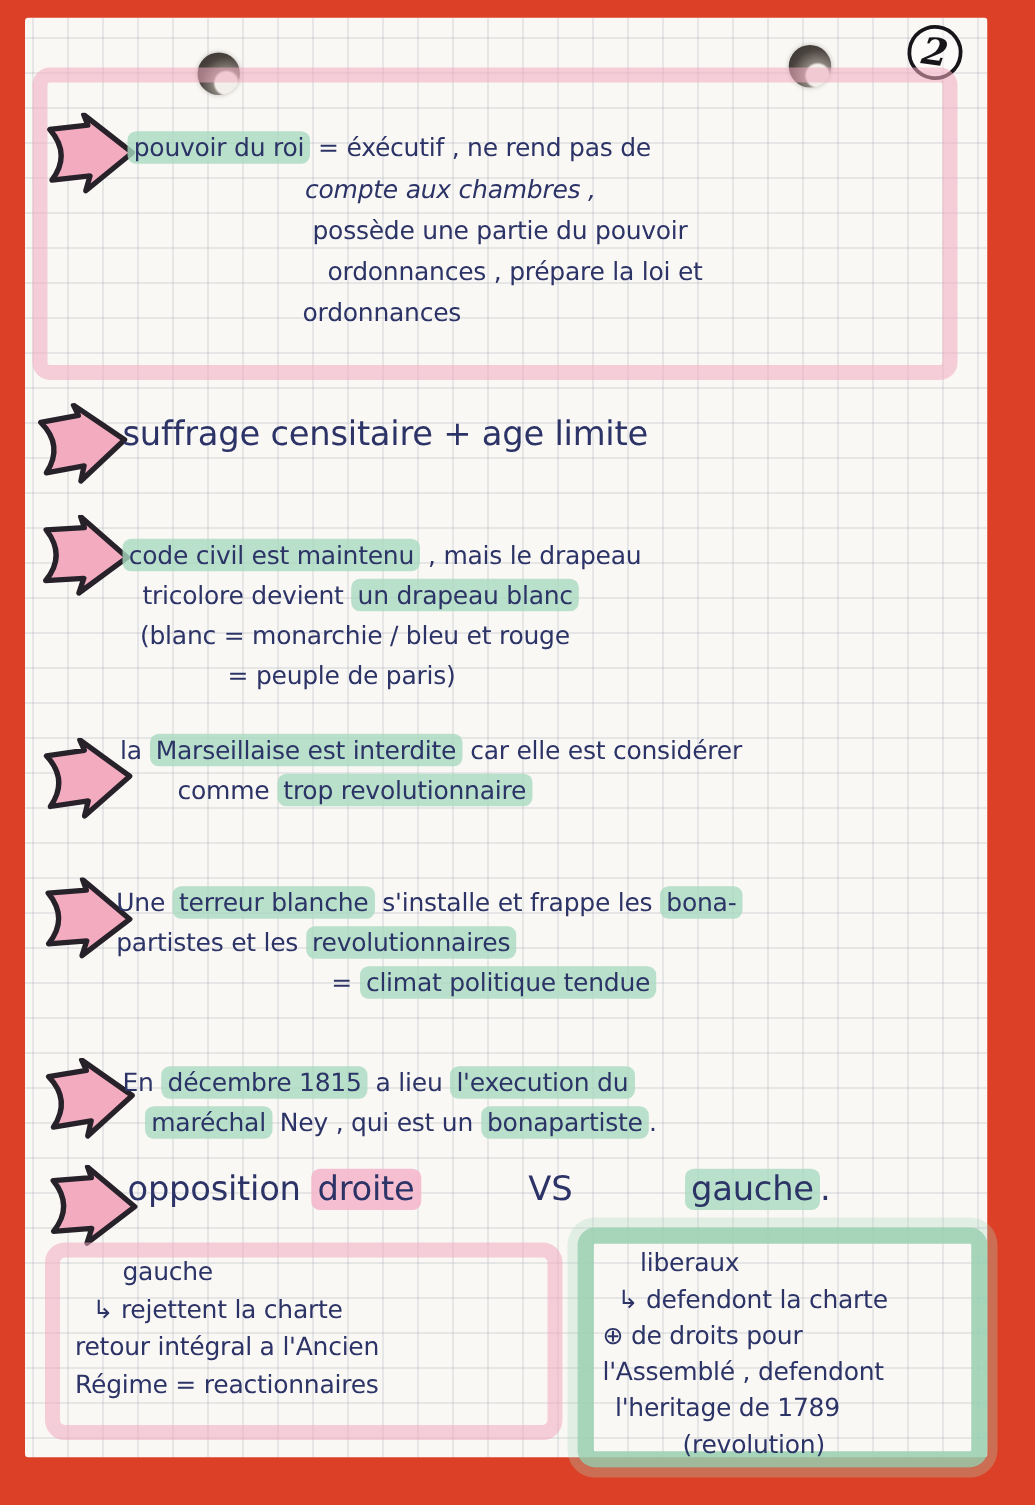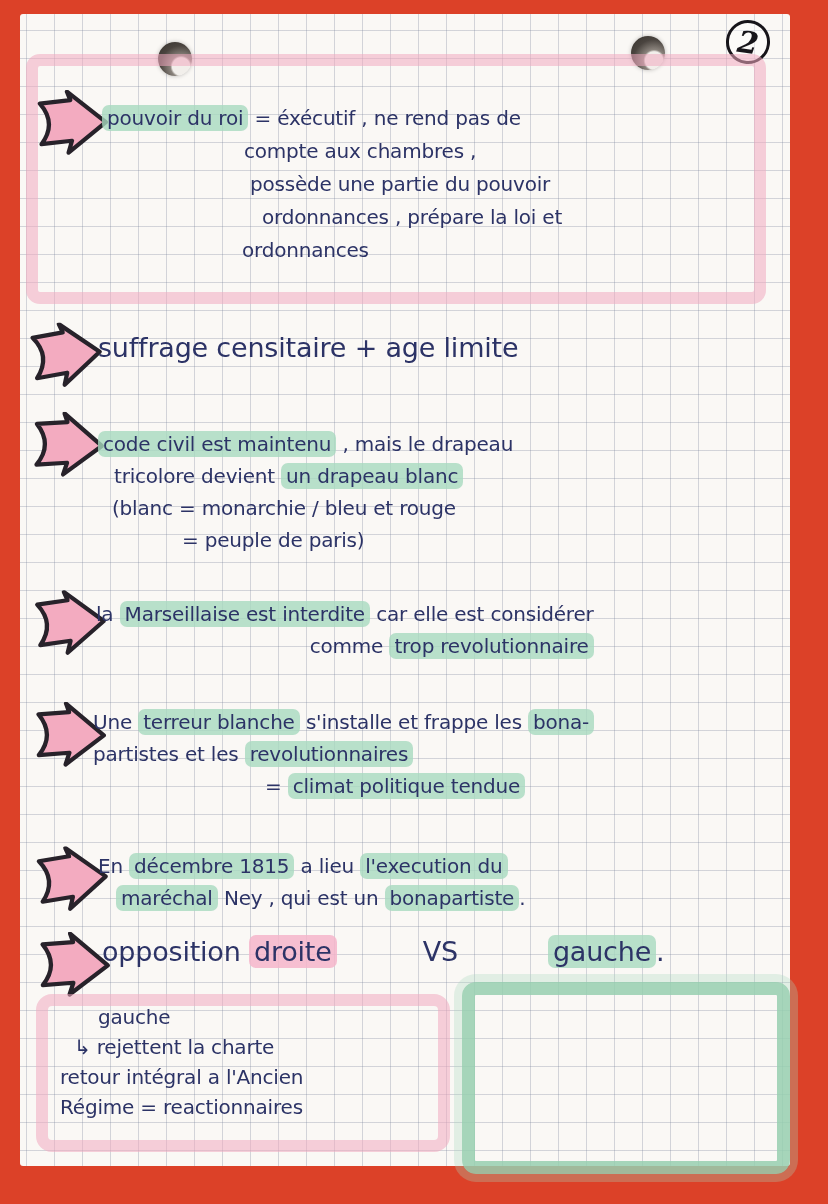--- a/index.html
+++ b/index.html
@@ -43,31 +43,31 @@
   .a4{left:6px;top:576px;transform:rotate(-2deg);}
   .a5{left:6px;top:688px;transform:rotate(2deg);}
   .a6{left:8px;top:832px;transform:rotate(-3deg);}
   .a7{left:10px;top:918px;transform:rotate(2deg);}
   .sec{position:absolute;color:var(--ink);font-size:20px;letter-spacing:-0.2px;white-space:nowrap;}
   .ln{line-height:32px;height:32px;}
   .hl-g{background:var(--hl-green);border-radius:7px;padding:1px 5px;}
   .hl-p{background:var(--hl-pink);border-radius:7px;padding:1px 5px;}
   #sec-pouvoir{left:82px;top:88px;}
   #sec-pouvoir .ln{line-height:33px;height:33px;}
-  #sec-pouvoir .ln:nth-child(2){padding-left:142px;}
+  #sec-pouvoir .ln:nth-child(2){padding-left:142px;font-style:italic;}
   #sec-pouvoir .ln:nth-child(3){padding-left:148px;}
   #sec-pouvoir .ln:nth-child(4){padding-left:160px;}
   #sec-pouvoir .ln:nth-child(5){padding-left:140px;}
   #sec-pouvoir .ln:nth-child(6){padding-left:196px;}
   #sec-suffrage{left:78px;top:318px;font-size:27px;}
   #sec-code{left:78px;top:414px;}
   #sec-code .ln:nth-child(2){padding-left:16px;}
   #sec-code .ln:nth-child(3){padding-left:14px;}
   #sec-code .ln:nth-child(4){padding-left:84px;}
-  #sec-marseillaise{left:76px;top:584px;text-align:right;}
+  #sec-marseillaise{left:76px;top:570px;}
   #sec-marseillaise .ln:nth-child(2){padding-left:46px;}
   #sec-terreur{left:73px;top:692px;}
   #sec-terreur .ln:nth-child(3){padding-left:172px;}
   #sec-ney{left:78px;top:836px;}
   #sec-ney .ln:nth-child(2){padding-left:18px;}
   #sec-opposition{left:82px;top:922px;font-size:27px;}
   .seg-vs{margin-left:86px;}
   .seg-gauche{margin-left:90px;}
   .frame-ultras{left:16px;top:980px;width:414px;height:158px;border-width:12px;border-radius:16px;}
   .green-frame{position:absolute;border:13px solid var(--frame-green);border-radius:14px;
@@ -170,15 +170,23 @@
 
     <div class="pink-frame frame-ultras"></div>
     <div class="sec" id="box-ultras">
       <div class="ln box-title"><span>gauche</span></div>
       <div class="ln"><span>↳ rejettent la charte</span></div>
       <div class="ln"><span>retour intégral a l'Ancien</span></div>
       <div class="ln"><span>Régime = reactionnaires</span></div>
     </div>
 
     <div class="green-frame frame-liberaux"></div>
+    <div class="sec" id="box-liberaux">
+      <div class="ln box-title"><span>liberaux</span></div>
+      <div class="ln"><span>↳ defendont la charte</span></div>
+      <div class="ln"><span>⊕ de droits pour</span></div>
+      <div class="ln"><span>l'Assemblé , defendont</span></div>
+      <div class="ln"><span>l'heritage de 1789</span></div>
+      <div class="ln"><span>(revolution)</span></div>
+    </div>
 
   </div>
 </div>
 
 </body></html>

